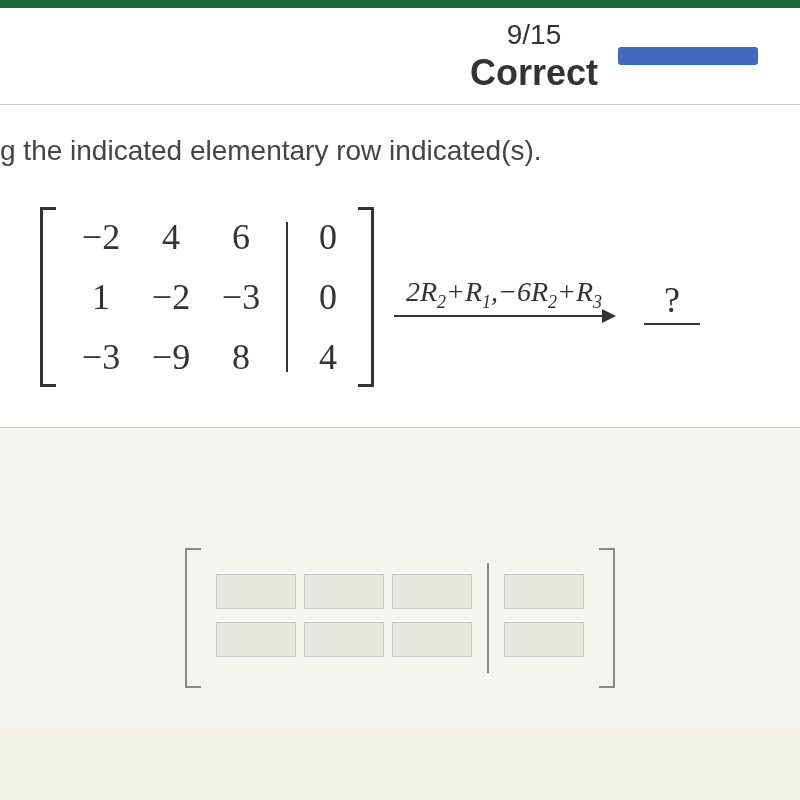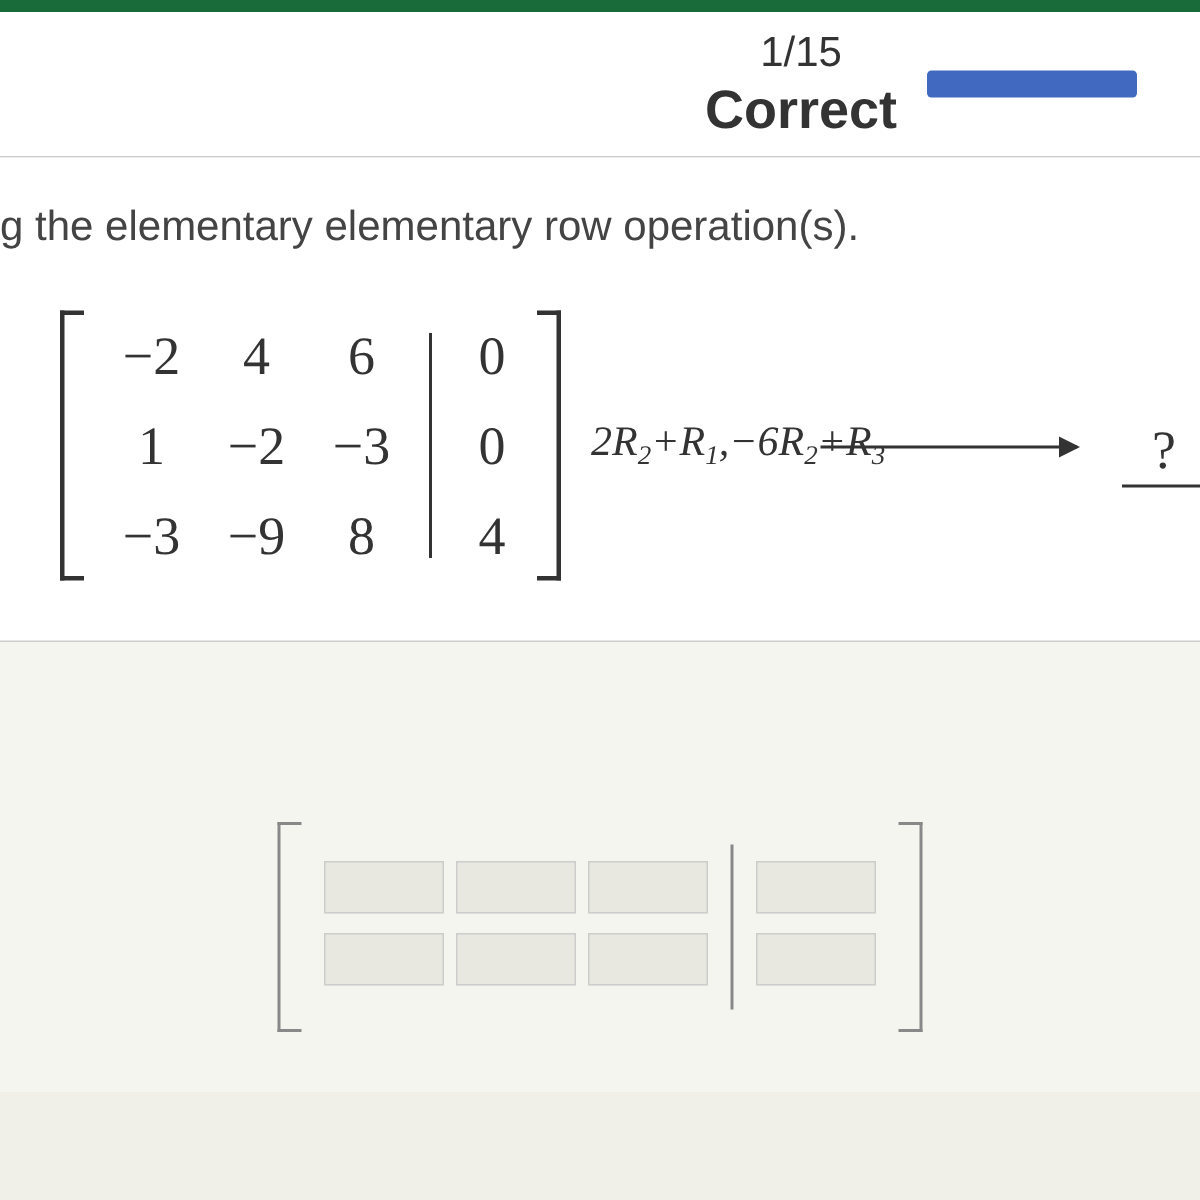--- a/index.html
+++ b/index.html
@@ -105,21 +105,21 @@
       background: #333;
       height: 150px;
       margin: 0 10px;
     }
     .cell {
       color: #333;
     }
     .operation {
       margin-left: 20px;
       display: flex;
-      flex-direction: row;
+      flex-direction: column;
       align-items: center;
     }
     .op-text {
       font-size: 28px;
       color: #333;
       font-style: italic;
     }
     .op-text sub {
       font-size: 18px;
     }
@@ -196,28 +196,28 @@
       margin: 0 15px;
     }
   </style>
 </head>
 <body>
 
 <div class="top-bar"></div>
 
 <div class="header">
   <div class="score-section">
-    <div class="score-text">1/15</div>
+    <div class="score-text">9/15</div>
     <div class="correct-text">Correct</div>
   </div>
   <div class="progress-bar"></div>
 </div>
 
 <div class="content-area">
-  <div class="question-text">g the elementary elementary row operation(s).</div>
+  <div class="question-text">g the indicated elementary row indicated(s).</div>
 
   <div class="matrix-container">
     <div class="matrix">
       <div class="bracket-left"></div>
       <div class="matrix-body">
         <div class="matrix-part matrix-left">
           <div class="cell">−2</div>
           <div class="cell">4</div>
           <div class="cell">6</div>
           <div class="cell">1</div>

